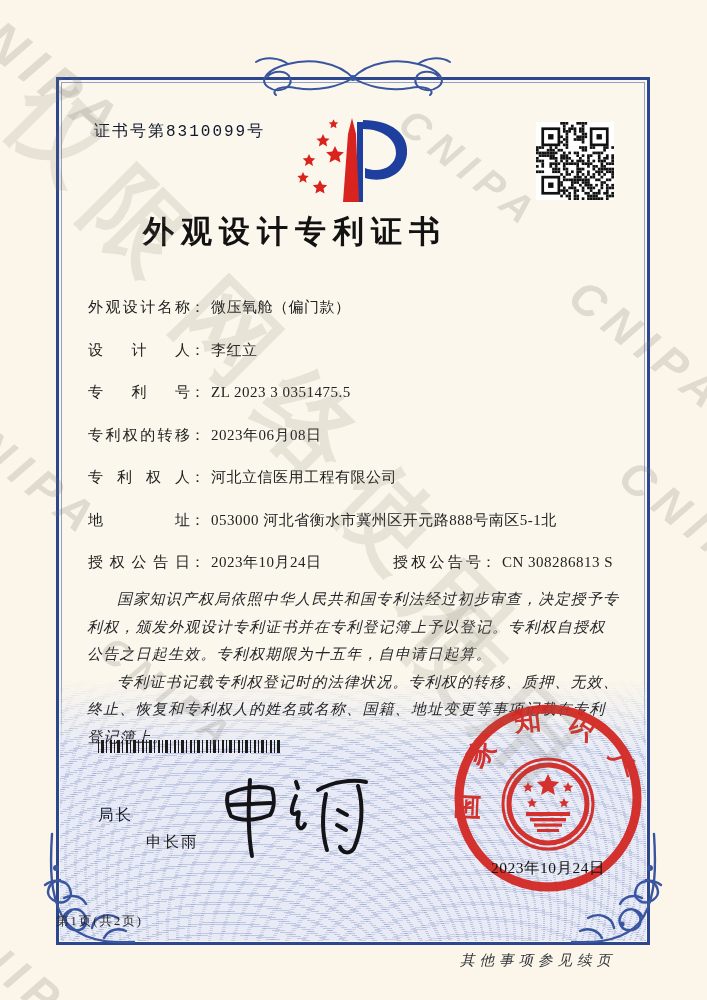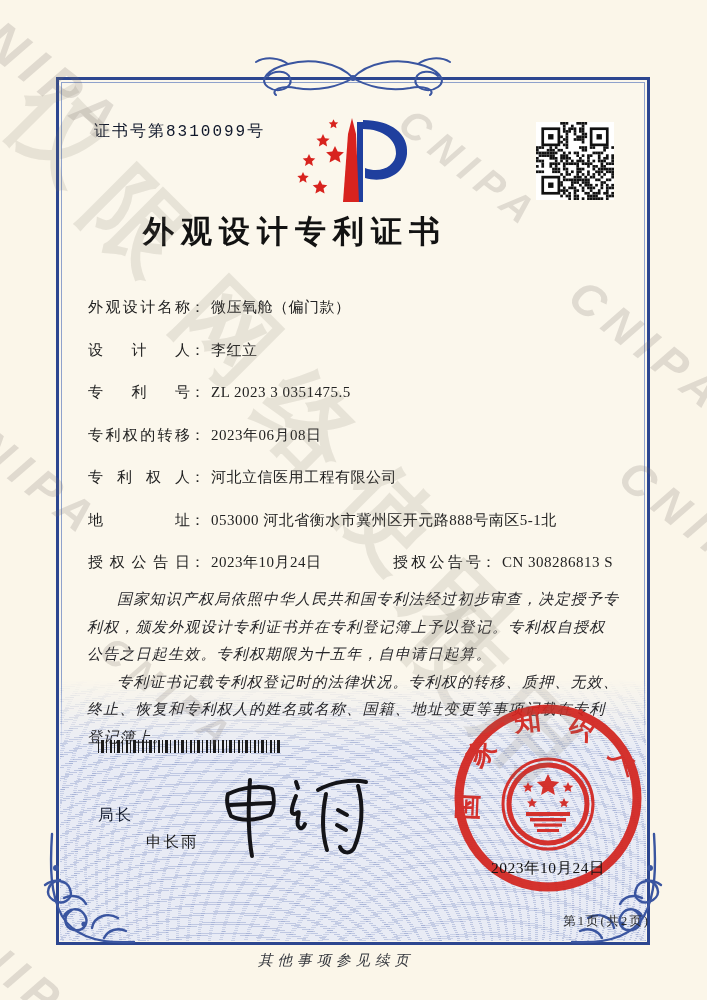--- a/index.html
+++ b/index.html
@@ -83,23 +83,23 @@
   .signer-title{left:98px;top:805px;font-size:15.5px;letter-spacing:2px;color:#0f172a;
     font-family:"Liberation Sans","DejaVu Sans",sans-serif;}
   .signer-name{left:98px;top:832px;font-size:15.5px;letter-spacing:2px;color:#1b1b1b;
     font-family:"Liberation Sans","DejaVu Sans",sans-serif;margin-left:48px;}
   .signature{left:212px;top:768px;}
   .seal{left:449px;top:702px;}
   .seal-date{
     left:468px;top:858px;width:160px;text-align:center;
     font-size:15.5px;color:#141414;letter-spacing:.5px;z-index:30;
   }
-  .page-number{left:56px;top:913px;width:594px;text-align:right;font-size:12.5px;letter-spacing:2px;color:#2a2a2a;z-index:20;}
+  .page-number{left:56px;top:913px;width:594px;text-align:left;font-size:12.5px;letter-spacing:2px;color:#2a2a2a;z-index:20;}
   .continuation{
-    left:56px;top:951px;width:560px;text-align:center;
+    left:56px;top:951px;width:560px;text-align:right;
     font-size:14.5px;letter-spacing:5px;color:#33363d;font-style:italic;
   }
 
   .orn{color:#3a55a0;}
 </style>
 </head>
 <body>
 
 <div class="frame">
   <div class="frame-inner"></div>

